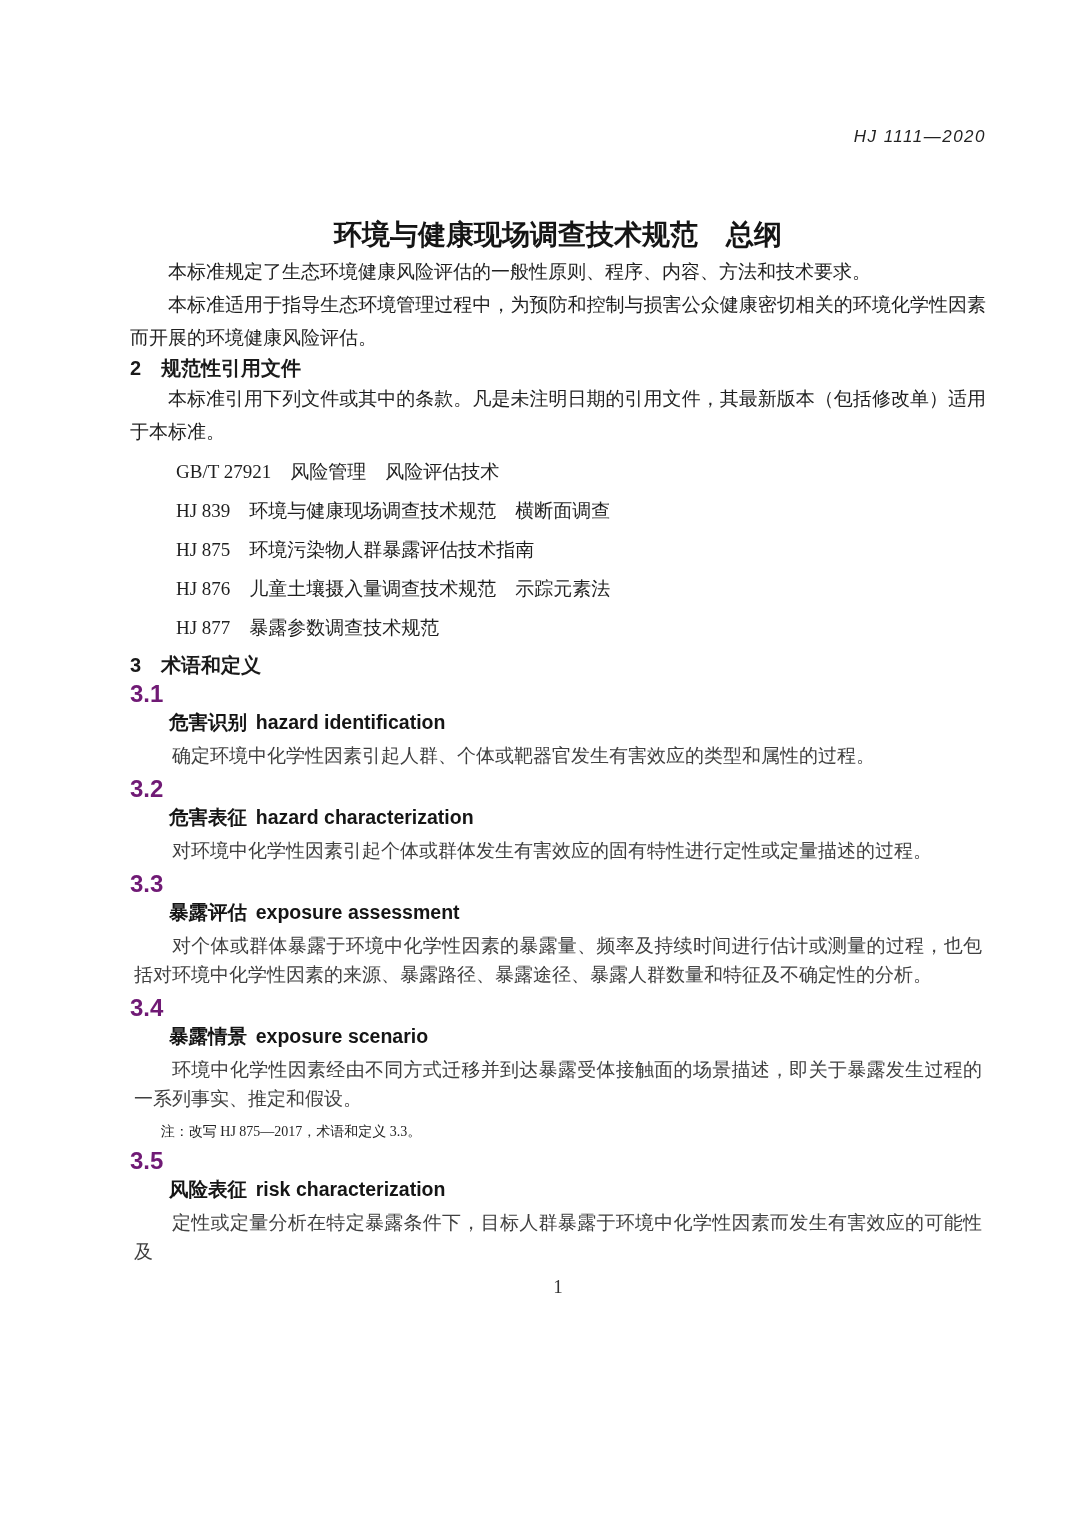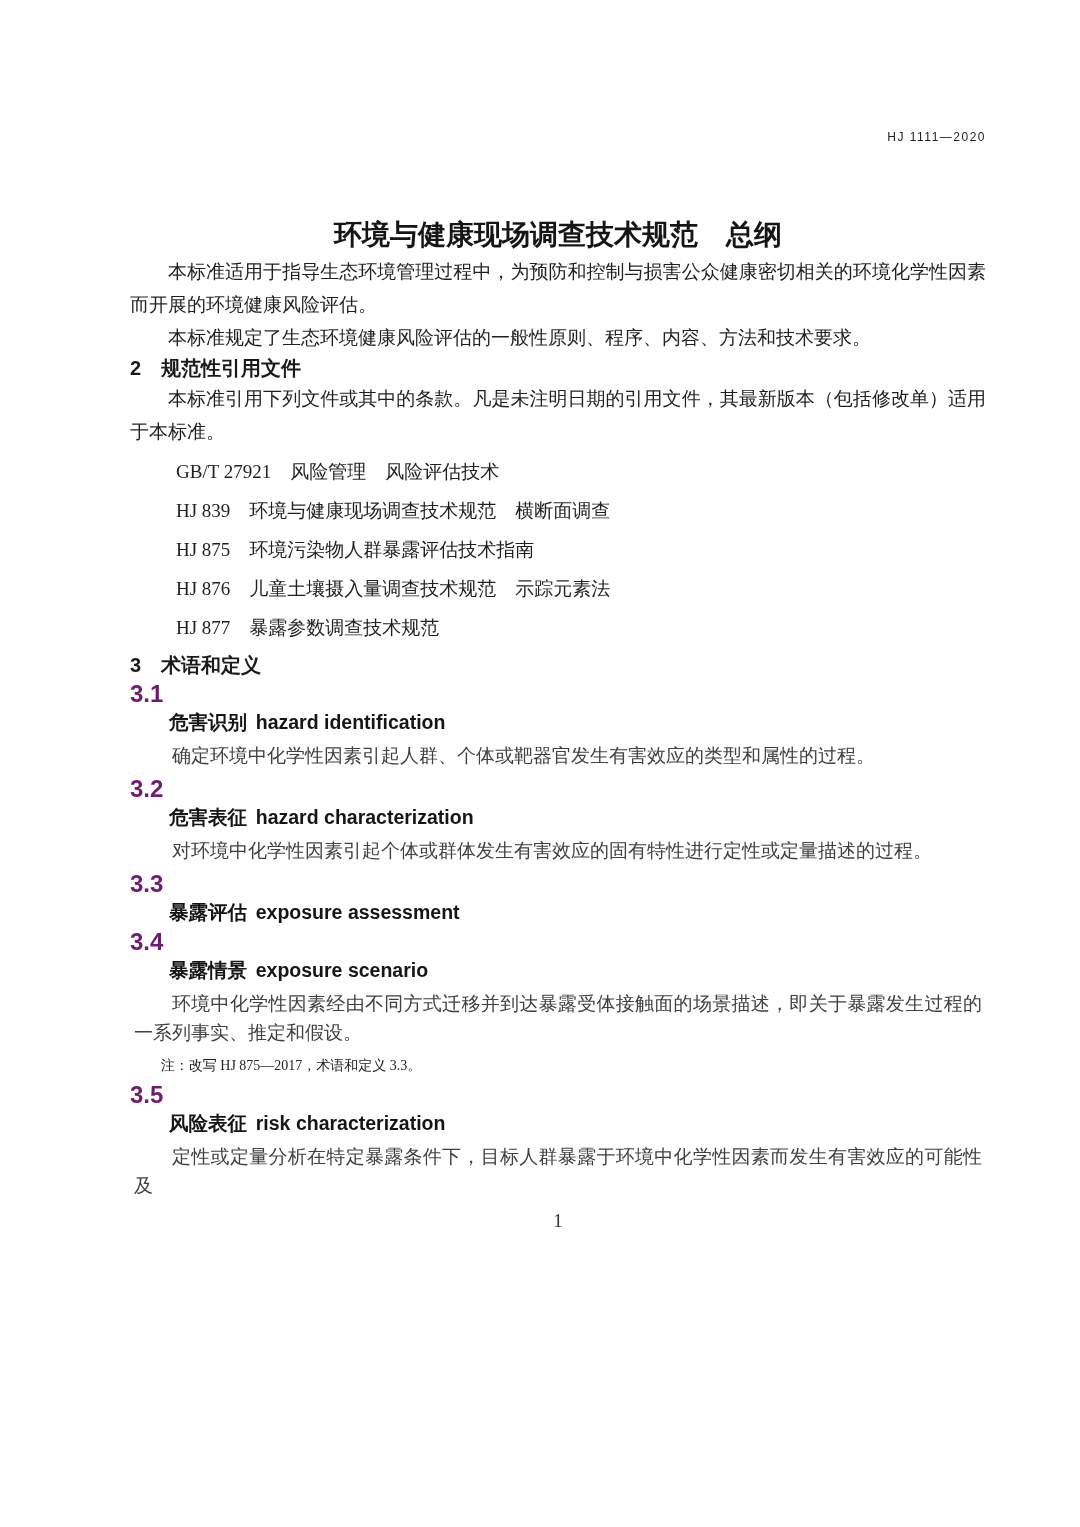--- a/index.html
+++ b/index.html
@@ -16,24 +16,25 @@
     box-sizing: border-box;
     padding: 125px 94px 0 130px;
     overflow: hidden;
     color: #1f1f1f;
     font-family: "Liberation Serif", serif;
     font-size: 19px;
   }
   .doc-number {
     text-align: right;
     font-family: "Liberation Sans", sans-serif;
-    font-size: 12px;
+    font-size: 17px;
     letter-spacing: 1.5px;
     line-height: 24px;
     color: #222222;
+    font-style: italic;
   }
   .doc-title {
     margin: 66px 0 0 0;
     text-align: center;
     font-family: "Liberation Sans", sans-serif;
     font-weight: bold;
     font-size: 28px;
     line-height: 40px;
     color: #151515;
   }
@@ -110,22 +111,22 @@
 </head>
 <body>
 
 <div class="page">
 
   <div class="doc-number">HJ 1111—2020</div>
 
   <h1 class="doc-title">环境与健康现场调查技术规范　总纲</h1>
 
   <section>
+    <p class="body-para first-after-heading">本标准规定了生态环境健康风险评估的一般性原则、程序、内容、方法和技术要求。</p>
     <p class="body-para">本标准适用于指导生态环境管理过程中，为预防和控制与损害公众健康密切相关的环境化学性因素而开展的环境健康风险评估。</p>
-    <p class="body-para first-after-heading">本标准规定了生态环境健康风险评估的一般性原则、程序、内容、方法和技术要求。</p>
   </section>
 
   <section>
     <h2 class="section-heading s2-heading">2　规范性引用文件</h2>
     <p class="body-para s2-intro">本标准引用下列文件或其中的条款。凡是未注明日期的引用文件，其最新版本（包括修改单）适用于本标准。</p>
     <div class="ref-list">
       <p class="ref-item">GB/T 27921　风险管理　风险评估技术</p>
       <p class="ref-item">HJ 839　环境与健康现场调查技术规范　横断面调查</p>
       <p class="ref-item">HJ 875　环境污染物人群暴露评估技术指南</p>
       <p class="ref-item">HJ 876　儿童土壤摄入量调查技术规范　示踪元素法</p>
@@ -150,20 +151,21 @@
         <span class="term-zh">危害表征</span><span class="term-en">hazard characterization</span>
       </div>
       <p class="term-def">对环境中化学性因素引起个体或群体发生有害效应的固有特性进行定性或定量描述的过程。</p>
     </div>
 
     <div class="term-block">
       <div class="term-number">3.3</div>
       <div class="term-title">
         <span class="term-zh">暴露评估</span><span class="term-en">exposure assessment</span>
       </div>
+      <p class="term-def">对个体或群体暴露于环境中化学性因素的暴露量、频率及持续时间进行估计或测量的过程，也包括对环境中化学性因素的来源、暴露路径、暴露途径、暴露人群数量和特征及不确定性的分析。</p>
     </div>
 
     <div class="term-block">
       <div class="term-number">3.4</div>
       <div class="term-title">
         <span class="term-zh">暴露情景</span><span class="term-en">exposure scenario</span>
       </div>
       <p class="term-def">环境中化学性因素经由不同方式迁移并到达暴露受体接触面的场景描述，即关于暴露发生过程的一系列事实、推定和假设。</p>
       <p class="term-note">注：改写 HJ 875—2017，术语和定义 3.3。</p>
     </div>

